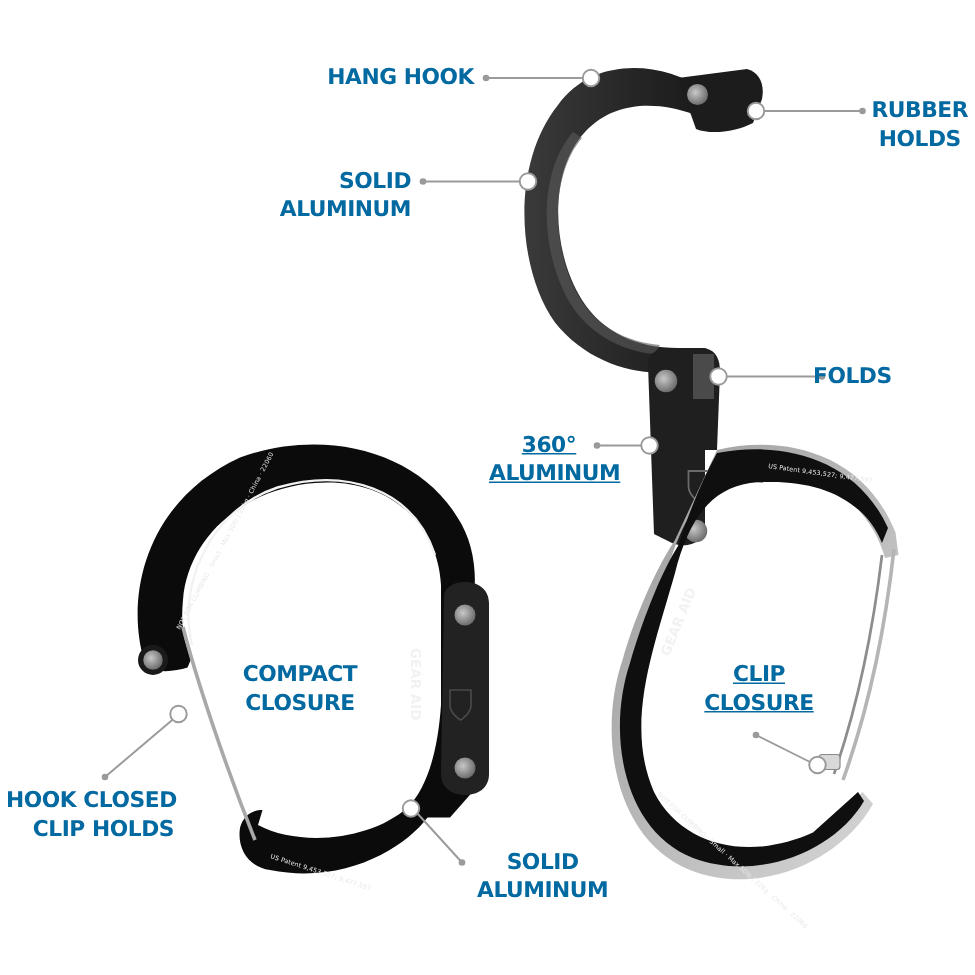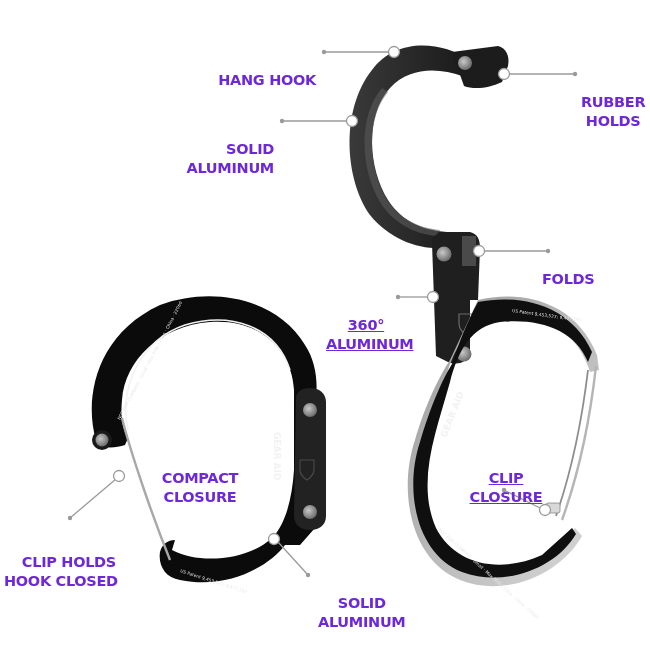--- a/index.html
+++ b/index.html
@@ -4,24 +4,23 @@
   <style>
     html, body { margin: 0; padding: 0; background: #ffffff; }
     body { width: 650px; height: 650px; overflow: hidden; position: relative; font-family: "DejaVu Sans", sans-serif; }
     #stage { position: absolute; left: 0; top: 0; width: 650px; height: 650px; }
     .label {
       position: absolute;
       font-family: "DejaVu Sans", sans-serif;
       font-weight: bold;
       font-size: 14.5px;
       line-height: 19px;
-      color: #6d28d9;
+      color: #0369a1;
       letter-spacing: -0.3px;
       white-space: nowrap;
-      margin-top: 28px;
     }
     .label .line { display: block; }
     .r { text-align: right; }
     .c { text-align: center; }
     .l { text-align: center; }
     svg text.engrave { font-family: "DejaVu Sans", sans-serif; font-size: 4.2px; fill: #e8e8e8; letter-spacing: 0.1px; }
     svg text.brand { font-family: "DejaVu Sans", sans-serif; font-weight: bold; font-size: 9px; fill: #f2f2f2; }
   </style>
 </head>
 <body>
@@ -213,21 +212,21 @@
     <span class="line">COMPACT</span>
     <span class="line">CLOSURE</span>
   </div>
 
   <div class="label c" style="left:466px; top:441px; width:80px;text-decoration:underline;">
     <span class="line">CLIP</span>
     <span class="line">CLOSURE</span>
   </div>
 
   <div class="label r" style="left:4px; top:525px; width:112px;">
+    <span class="line">HOOK CLOSED</span>
     <span class="line">CLIP HOLDS</span>
-    <span class="line">HOOK CLOSED</span>
   </div>
 
   <div class="label l" style="left:318px; top:566px;">
     <span class="line">SOLID</span>
     <span class="line">ALUMINUM</span>
   </div>
 </div>
 
 </body></html>

